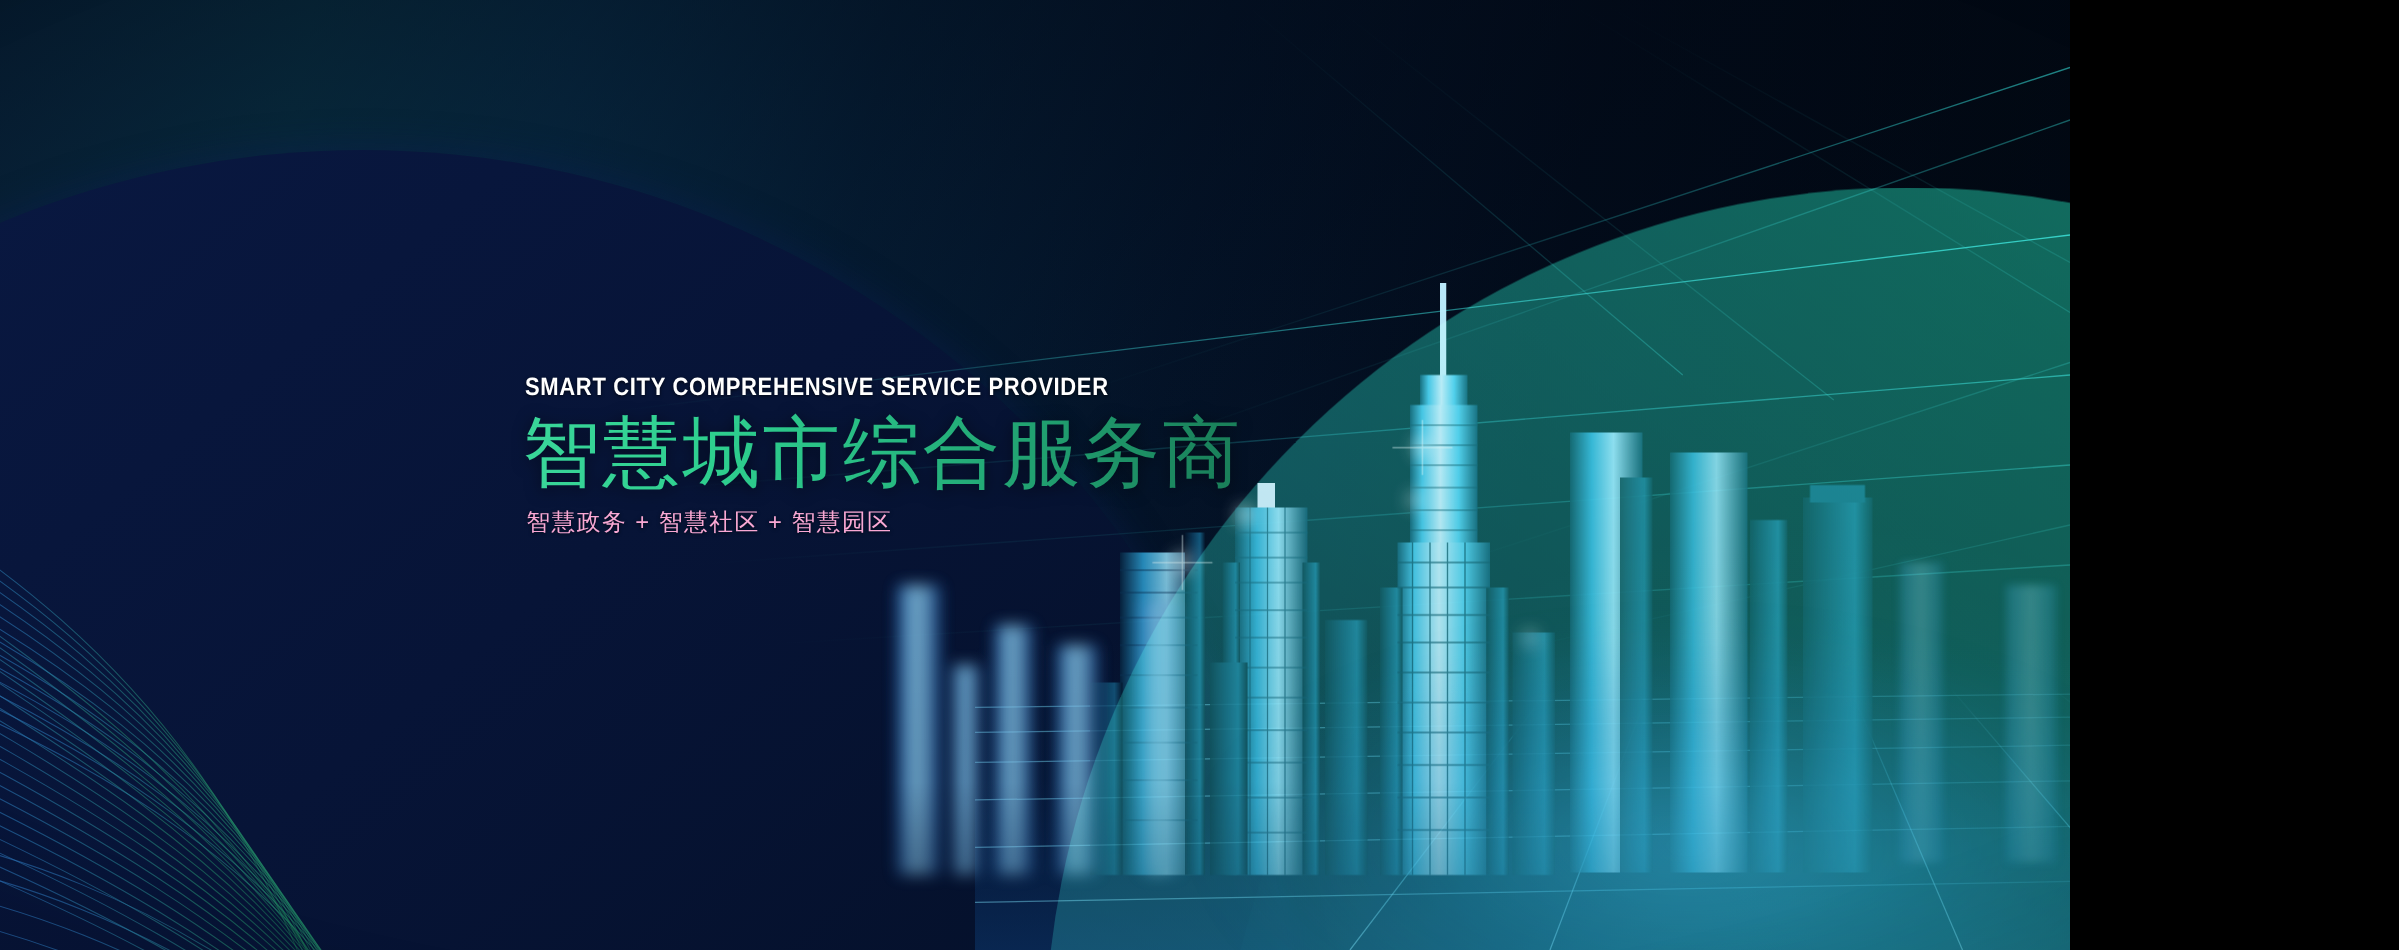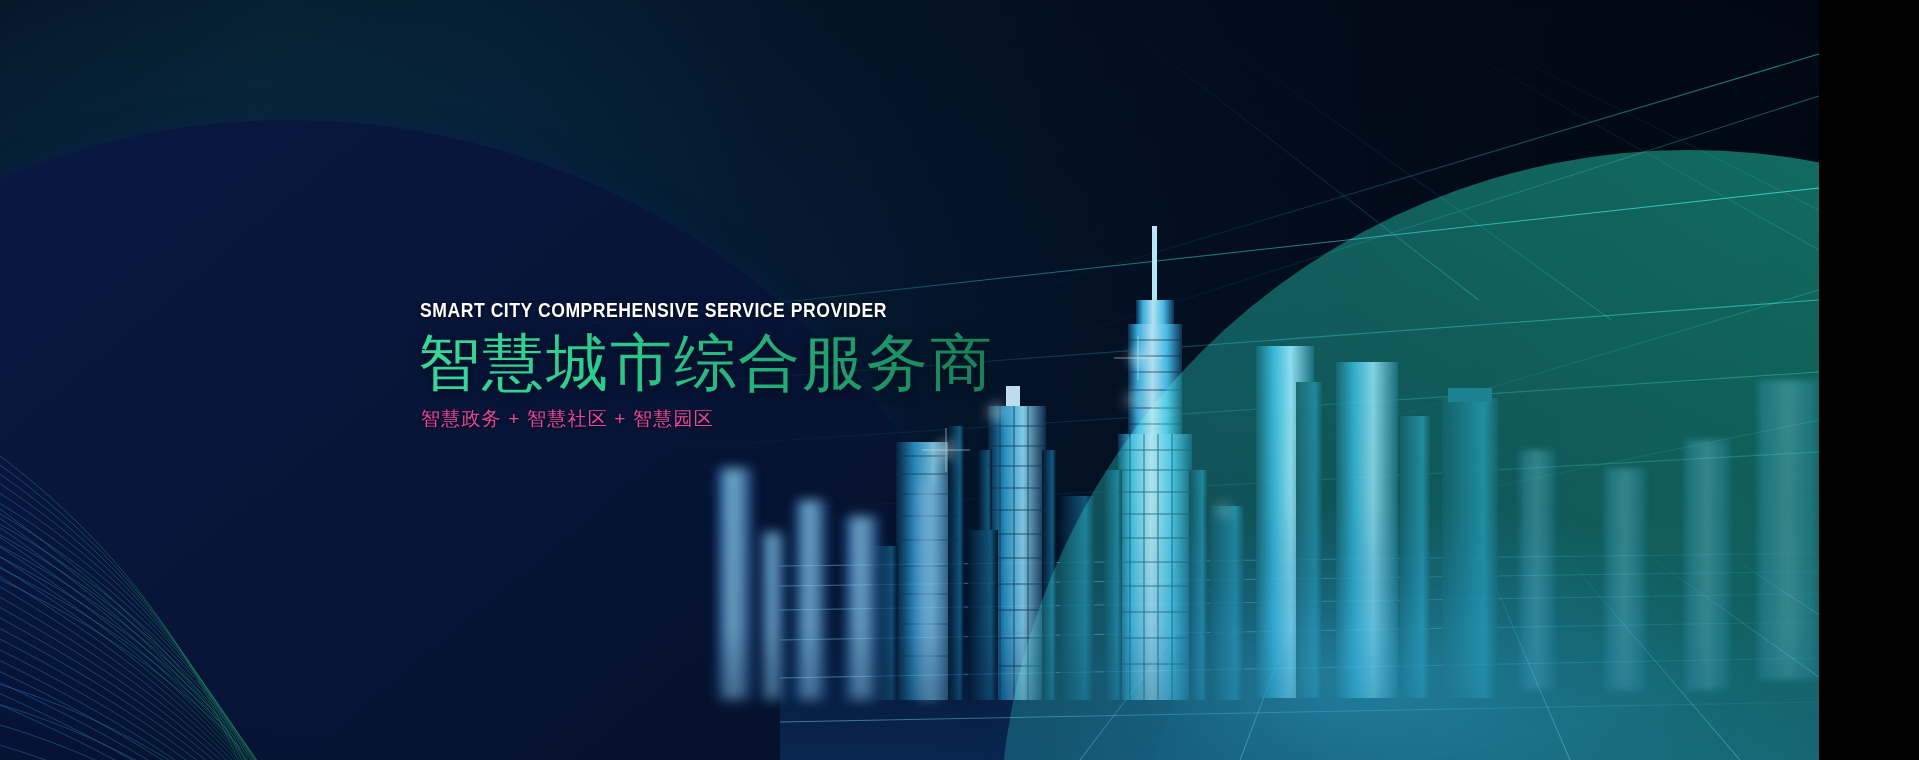--- a/index.html
+++ b/index.html
@@ -1,20 +1,20 @@
 <!DOCTYPE html>
 <html><head>
 <meta charset="utf-8">
 <style>
   html,body{margin:0;padding:0;background:#000;}
   *{box-sizing:border-box;}
 
   .banner{
     position:relative;
-    width:1819px;
+    width:1656px;
     height:760px;
     overflow:hidden;
     font-family:"Liberation Sans","DejaVu Sans",sans-serif;
     background:#02070f;
   }
 
   
   .bg-base{
     position:absolute; inset:0;
     background:
@@ -123,21 +123,21 @@
     background:linear-gradient(93deg,#3ad79a 0%,#2ecf8f 26%,#27b981 52%,#1f9a6c 76%,#1b land 0%,#197d58 100%);
     background:linear-gradient(93deg,#3ad79a 0%,#2ecf8f 26%,#27b981 52%,#1f9a6c 76%,#197d58 100%);
     -webkit-background-clip:text;
     background-clip:text;
     color:transparent;
     -webkit-text-fill-color:transparent;
     filter:drop-shadow(0 2px 6px rgba(0,0,0,.55));
   }
   .subline{
     margin:12px 0 0 3px;
-    color:#ec4899;
+    color:#f9a8d4;
     font-size:19px;
     line-height:1;
     letter-spacing:1.2px;
     white-space:nowrap;
     text-shadow:0 1px 3px rgba(0,0,0,.7);
   }
 
   
   .vignette{
     position:absolute; inset:0;

